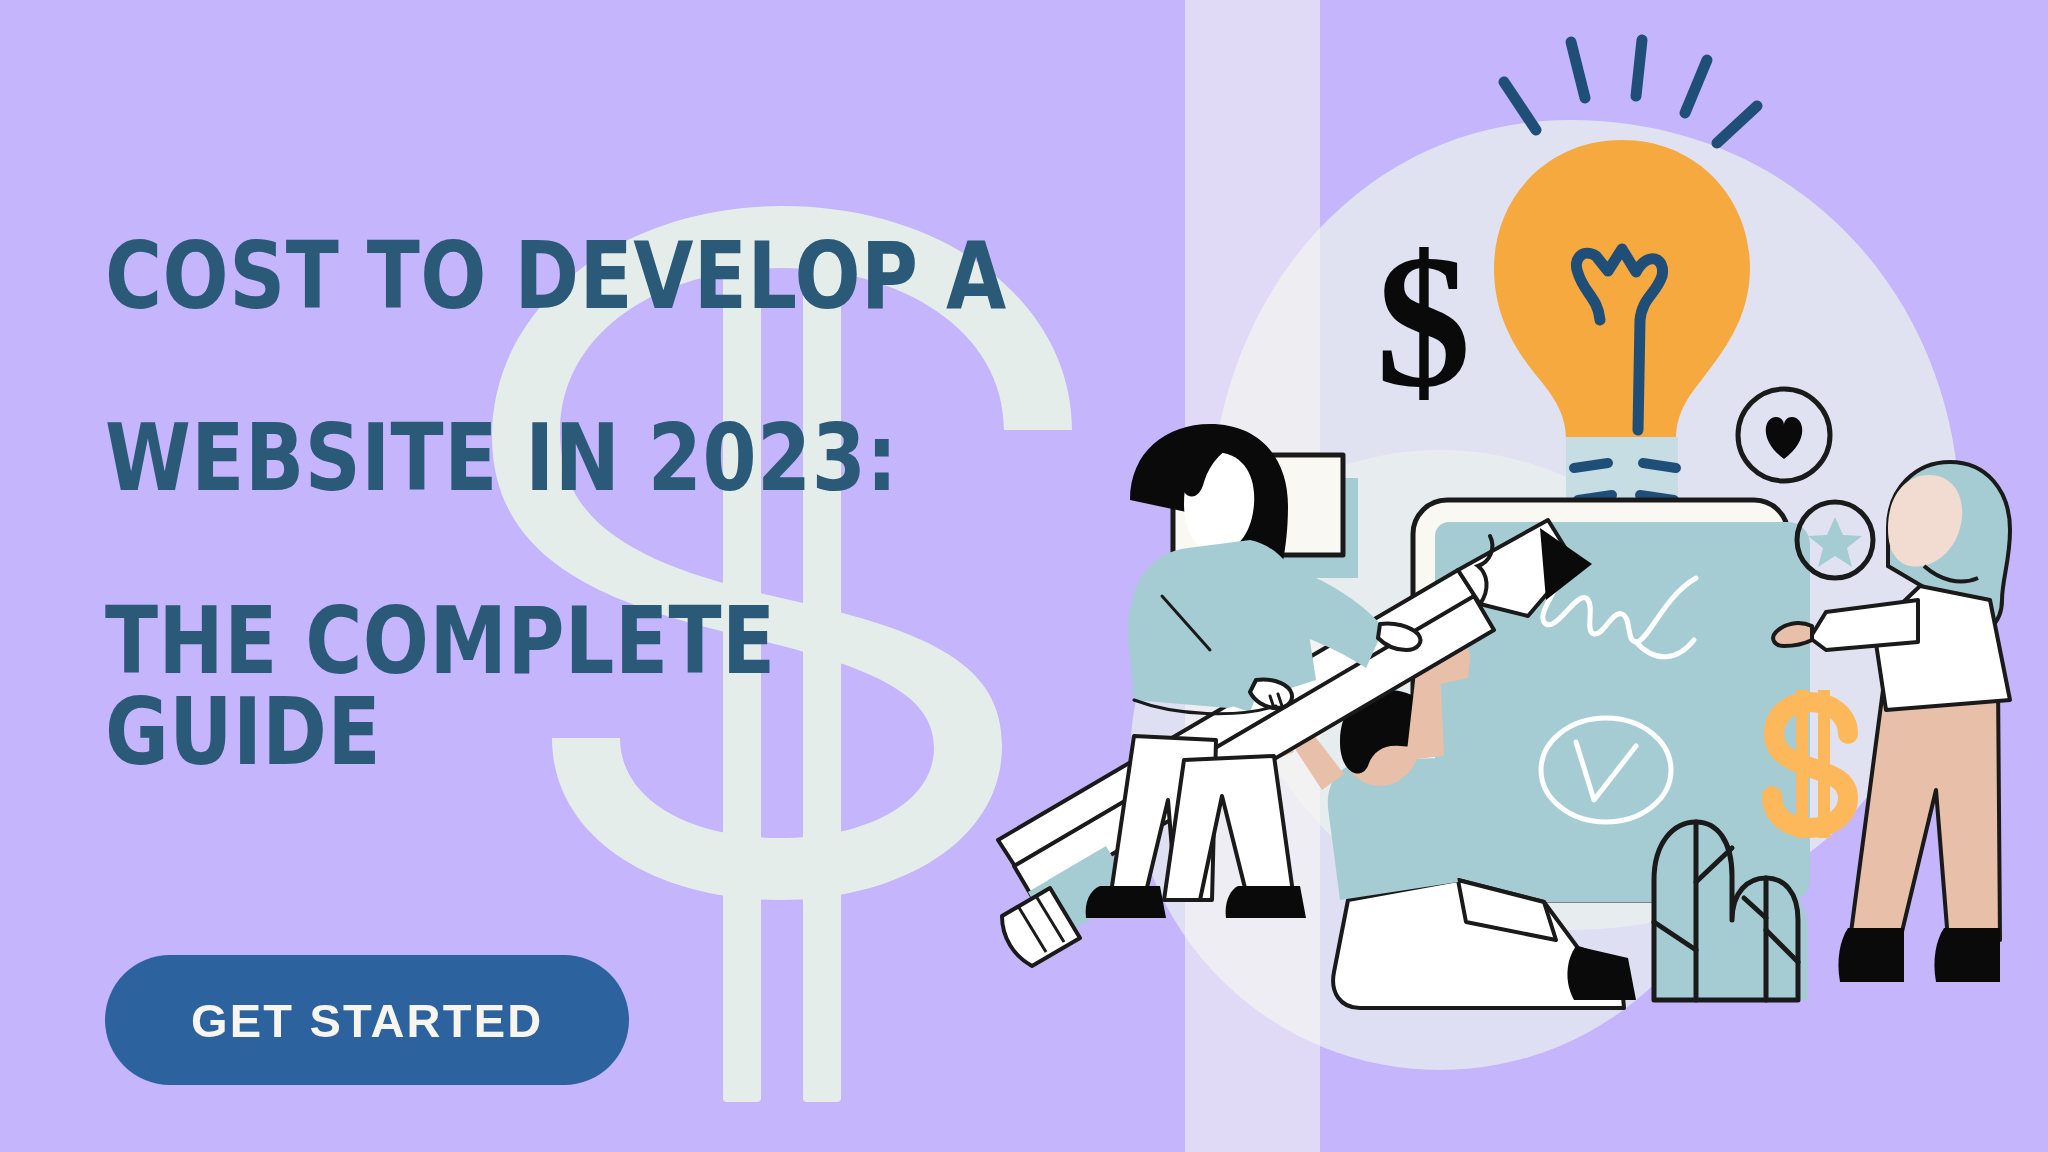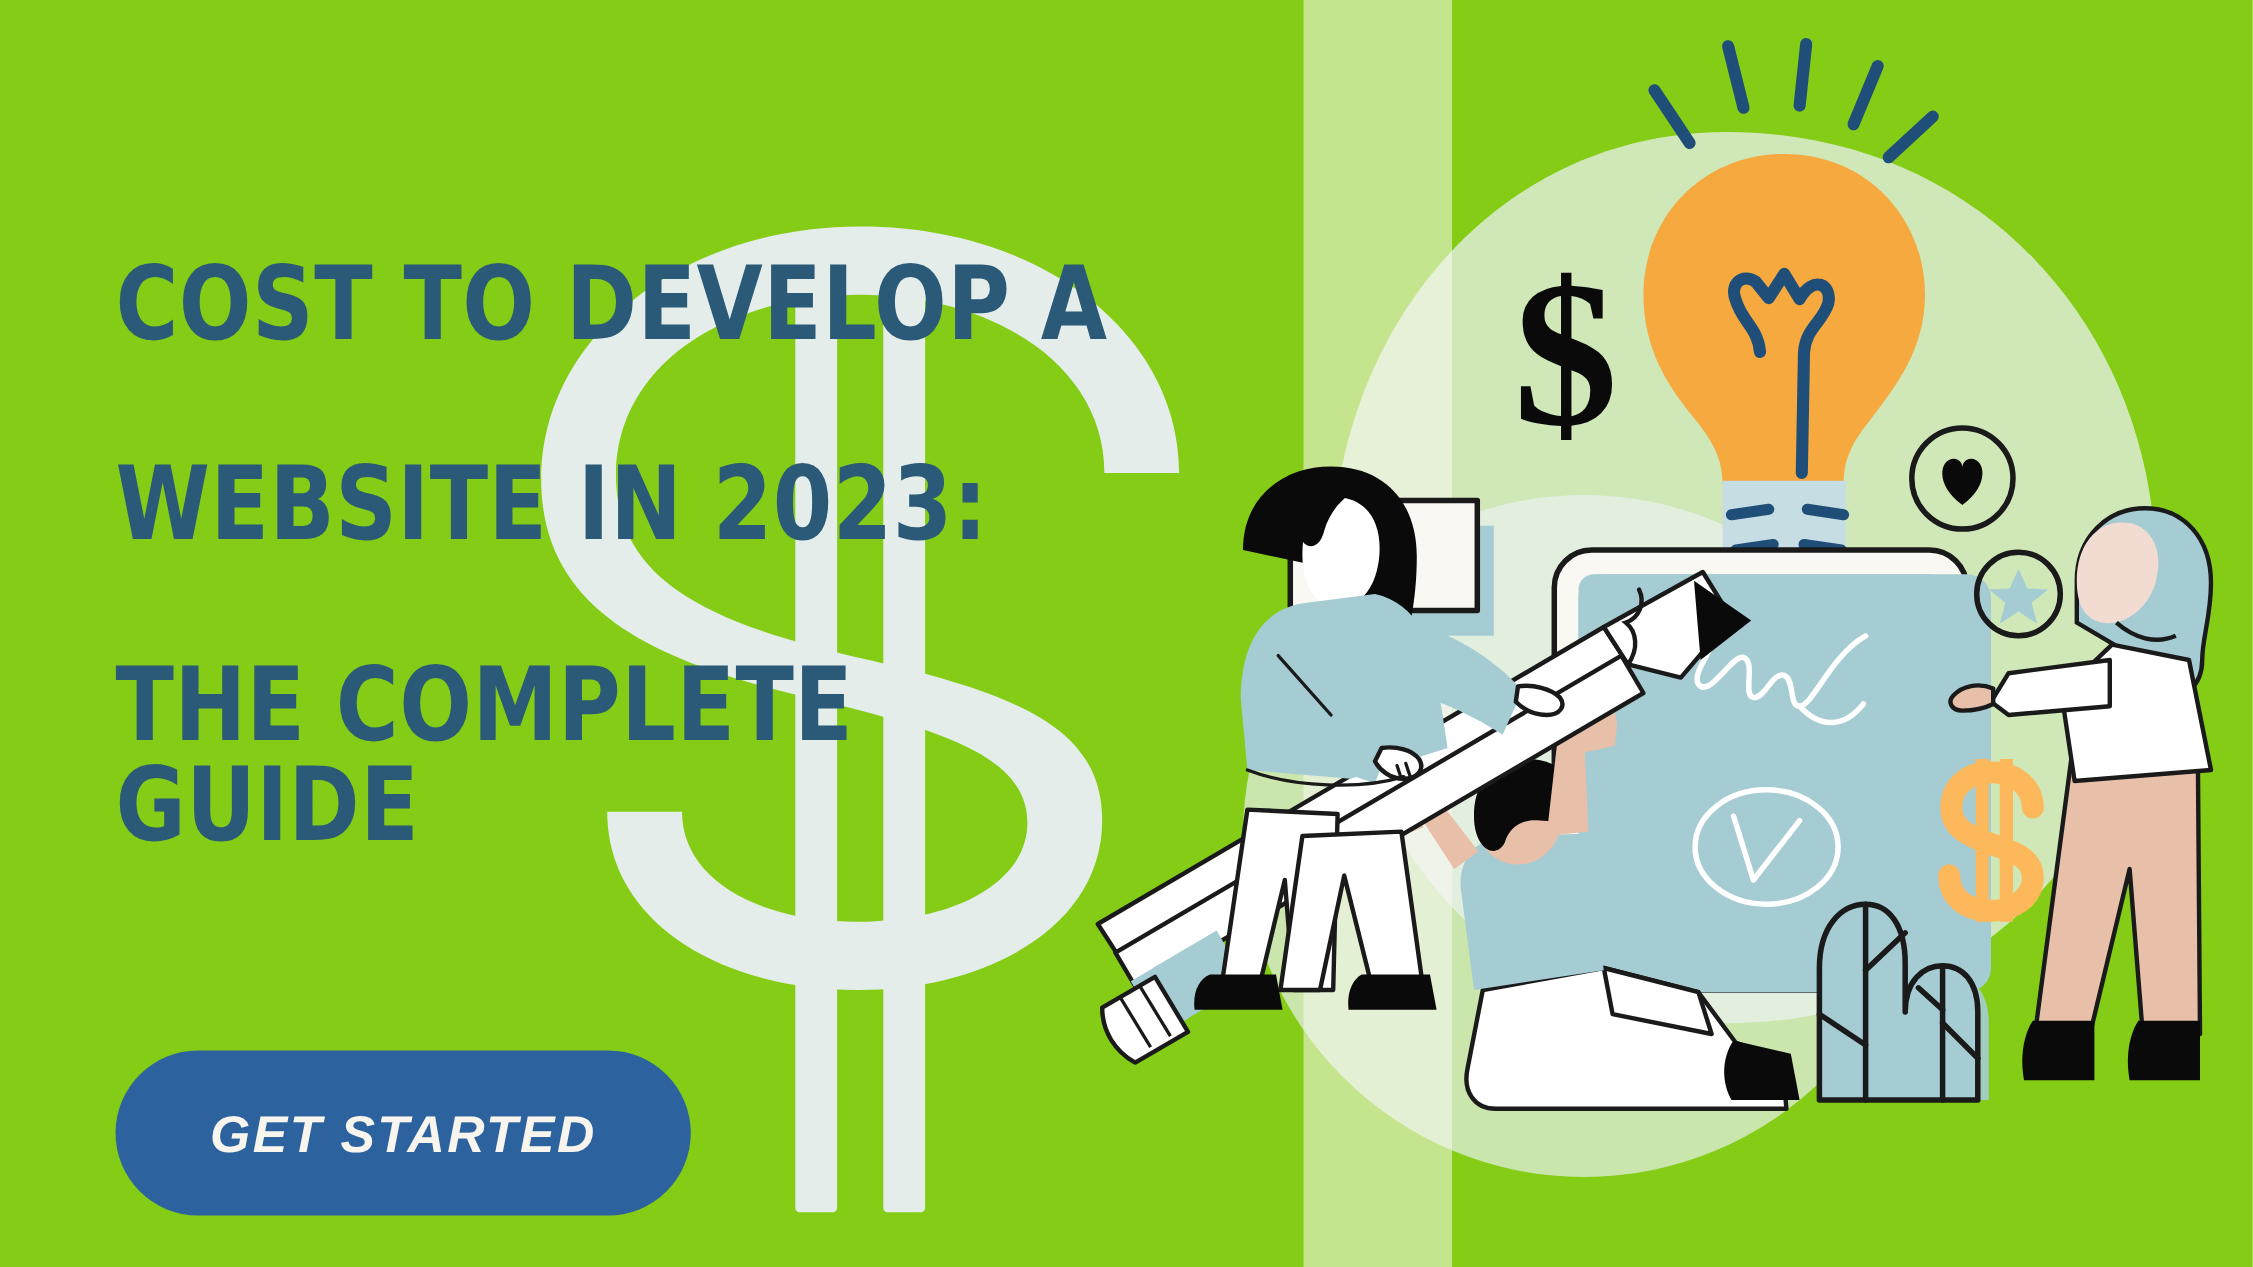--- a/index.html
+++ b/index.html
@@ -7,21 +7,21 @@
   html,body { width:2048px; height:1152px; overflow:hidden; }
   body {
     font-family:"Liberation Sans", sans-serif;
     background:#FAF8F2;
     position:relative;
   }
   #banner {
     position:absolute;
     top:0; left:0;
     width:2048px; height:1152px;
-    background:#84cc16;
+    background:#c4b5fd;
     overflow:hidden;
   }
   
   .bg-layer {
     position:absolute; inset:0;
     width:100%; height:100%;
     pointer-events:none;
   }
   
   .left-col {
@@ -45,29 +45,28 @@
   .headline .l1, .headline .l2, .headline .l3 { display:block; }
   .cta-wrap { margin-top:86px; }
   .cta-button {
     display:inline-flex;
     align-items:center;
     justify-content:center;
     background:#2C639E;
     color:#F7F5EE;
     border:none;
     border-radius:100px;
-    height:150px;
+    height:130px;
     padding:0 86px;
     font-size:47px;
     font-weight:bold;
     letter-spacing:2.2px;
     font-family:"Liberation Sans", sans-serif;
     cursor:pointer;
     text-transform:uppercase;
-    font-style:italic;
   }
   
   .illustration {
     position:absolute;
     right:0; top:0;
     width:1060px; height:1152px;
     z-index:4;
   }
   .illustration svg { display:block; width:100%; height:100%; }
 </style>

